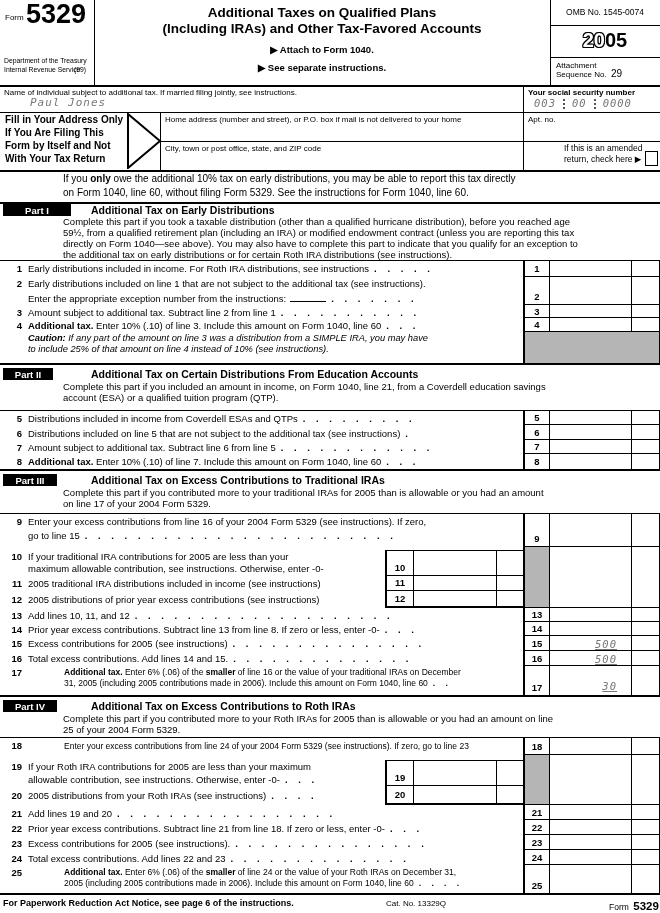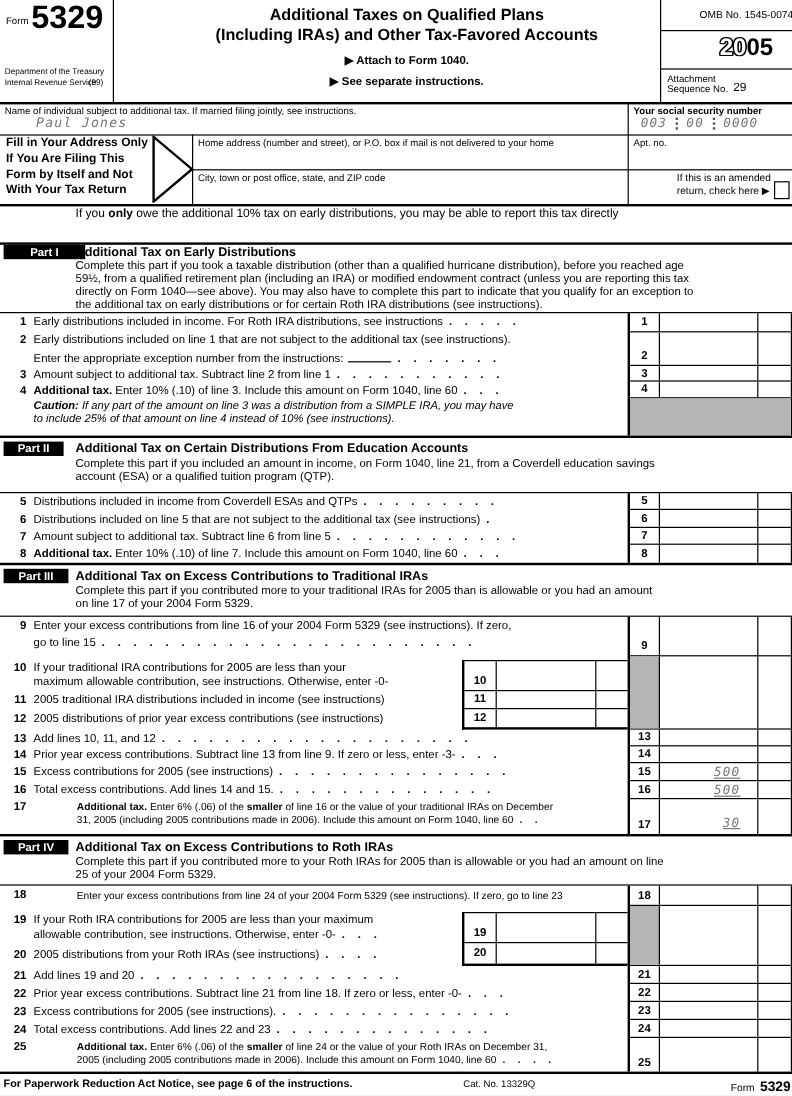--- a/index.html
+++ b/index.html
@@ -12,21 +12,21 @@
   .t10{font-size:10px;line-height:12px;}
   .bold{font-weight:bold;}
   .ital{font-style:italic;}
   .hl{position:absolute;background:#000;height:1px;}
   .hl2{height:2px;}
   .vl{position:absolute;background:#000;width:1px;}
   .num-left{position:absolute;width:16px;text-align:right;font-weight:bold;font-size:9.5px;line-height:11px;}
   .dots{font-weight:bold;letter-spacing:4px;margin-left:5px;}
   .partbox{position:absolute;background:#000;color:#fff;font-weight:bold;font-size:9.5px;
            display:flex;align-items:center;justify-content:center;}
-  .ptitle{position:absolute;font-weight:bold;font-size:10.5px;white-space:nowrap;}
+  .ptitle{position:absolute;font-weight:bold;font-size:10.5px;white-space:nowrap;margin-left:28px;}
   .hand{color:#777;font-family:"DejaVu Sans Mono",monospace;font-style:italic;letter-spacing:1px;}
   .rgrid{position:absolute;left:523px;width:137px;box-sizing:border-box;
          border-left:2px solid #000;border-right:1px solid #000;display:flex;flex-direction:column;}
   .rrow{display:flex;box-sizing:border-box;border-bottom:1px solid #000;}
   .rrow.last{border-bottom:none;}
   .rnum{width:25px;border-right:1px solid #000;box-sizing:border-box;display:flex;
         align-items:center;justify-content:center;font-weight:bold;font-size:9.5px;}
   .rnum.bot{align-items:flex-end;padding-bottom:2px;}
   .ramt{width:82px;border-right:1px solid #000;box-sizing:border-box;position:relative;}
   .rcents{flex:1;position:relative;}
@@ -43,21 +43,21 @@
   .iamt{width:83px;border-right:1px solid #000;box-sizing:border-box;}
   .icents{flex:1;}
   .val{position:absolute;right:14px;top:2px;font-size:10.5px;text-decoration:underline;}
   .val.bot{top:auto;bottom:3px;}
   .year20{color:#fff;font-weight:bold;font-size:20px;
           text-shadow:-1px 0 #000,1px 0 #000,0 -1px #000,0 1px #000,-1px -1px #000,1px 1px #000,1px -1px #000,-1px 1px #000;}
   .year05{color:#000;font-weight:bold;font-size:20px;}
   .ssnsep{display:inline-block;border-left:2px dotted #555;height:10px;margin:0 7px;vertical-align:middle;}
   .checkbox{position:absolute;width:11px;height:13px;border:1.5px solid #000;background:#fff;}
   .blank{display:inline-block;width:36px;border-bottom:1px solid #000;height:9px;margin-left:4px;}
-  .ctr{text-align:center;margin-left:17px;}
+  .ctr{text-align:center;}
 </style>
 </head>
 <body>
 
 <div class="page">
 
   <div class="vl" style="left:94px;top:0;height:85px"></div>
   <div class="vl" style="left:550px;top:0;height:85px"></div>
   <div class="hl" style="left:550px;top:25px;width:110px"></div>
   <div class="hl" style="left:550px;top:57px;width:110px"></div>
@@ -108,20 +108,21 @@
   <div class="abs" style="left:160px;top:123px;width:363px;height:17px"></div>
   <span class="t t8" style="left:528px;top:115px">Apt. no.</span>
   <div class="abs" style="left:523px;top:123px;width:137px;height:17px"></div>
   <span class="t t8" style="left:165px;top:144px">City, town or post office, state, and ZIP code</span>
   <div class="abs" style="left:160px;top:152px;width:363px;height:17px"></div>
   <span class="t t85" style="left:528px;top:143px">If this is an amended</span>
   <span class="t t85" style="left:528px;top:154px">return, check here ▶</span>
   <div class="checkbox" style="left:645px;top:151px"></div>
 
   <div class="t t10" style="left:63px;top:173px"><span>If you </span><b>only</b><span> owe the additional 10% tax on early distributions, you may be able to report this tax directly</span></div>
+  <div class="t t10" style="left:63px;top:187px">on Form 1040, line 60, without filing Form 5329. See the instructions for Form 1040, line 60.</div>
   <div class="hl hl2" style="left:0;top:202px;width:660px"></div>
 
   <div class="partbox" style="left:3px;top:204px;width:68px;height:12px">Part I</div>
   <div class="ptitle" style="left:63px;top:204px">Additional Tax on Early Distributions</div>
   <span class="t" style="left:63px;top:216px">Complete this part if you took a taxable distribution (other than a qualified hurricane distribution), before you reached age</span>
   <span class="t" style="left:63px;top:227px">59½, from a qualified retirement plan (including an IRA) or modified endowment contract (unless you are reporting this tax</span>
   <span class="t" style="left:63px;top:238px">directly on Form 1040—see above). You may also have to complete this part to indicate that you qualify for an exception to</span>
   <span class="t" style="left:63px;top:249px">the additional tax on early distributions or for certain Roth IRA distributions (see instructions).</span>
   <div class="hl" style="left:0;top:260px;width:660px"></div>
 
@@ -233,21 +234,21 @@
     <div class="irow last" style="height:16px">
       <div class="inum">12</div>
       <div class="iamt"></div>
       <div class="icents"></div>
     </div>
   </div>
 
   <span class="num-left" style="left:6px;top:610px">13</span>
   <div class="t" style="left:28px;top:610px"><span>Add lines 10, 11, and 12</span><span class="dots">. . . . . . . . . . . . . . . . . . . .</span></div>
   <span class="num-left" style="left:6px;top:624px">14</span>
-  <div class="t" style="left:28px;top:624px"><span>Prior year excess contributions. Subtract line 13 from line 9. If zero or less, enter -3-</span><span class="dots">. . .</span></div>
+  <div class="t" style="left:28px;top:624px"><span>Prior year excess contributions. Subtract line 13 from line 8. If zero or less, enter -0-</span><span class="dots">. . .</span></div>
   <span class="num-left" style="left:6px;top:638px">15</span>
   <div class="t" style="left:28px;top:638px"><span>Excess contributions for 2005 (see instructions)</span><span class="dots">. . . . . . . . . . . . . . .</span></div>
   <span class="num-left" style="left:6px;top:653px">16</span>
   <div class="t" style="left:28px;top:653px"><span>Total excess contributions. Add lines 14 and 15.</span><span class="dots">. . . . . . . . . . . . . .</span></div>
   <span class="num-left" style="left:6px;top:667px">17</span>
   <div class="t t85" style="left:28px;top:667px"><b>Additional tax.</b><span> Enter 6% (.06) of the </span><b>smaller</b><span> of line 16 or the value of your traditional IRAs on December</span></div>
   <div class="t t85" style="left:28px;top:678px"><span>31, 2005 (including 2005 contributions made in 2006). Include this amount on Form 1040, line 60</span><span class="dots">. .</span></div>
 
   <div class="rgrid" style="top:514px;height:181px">
     <div class="rrow" style="height:33px">

